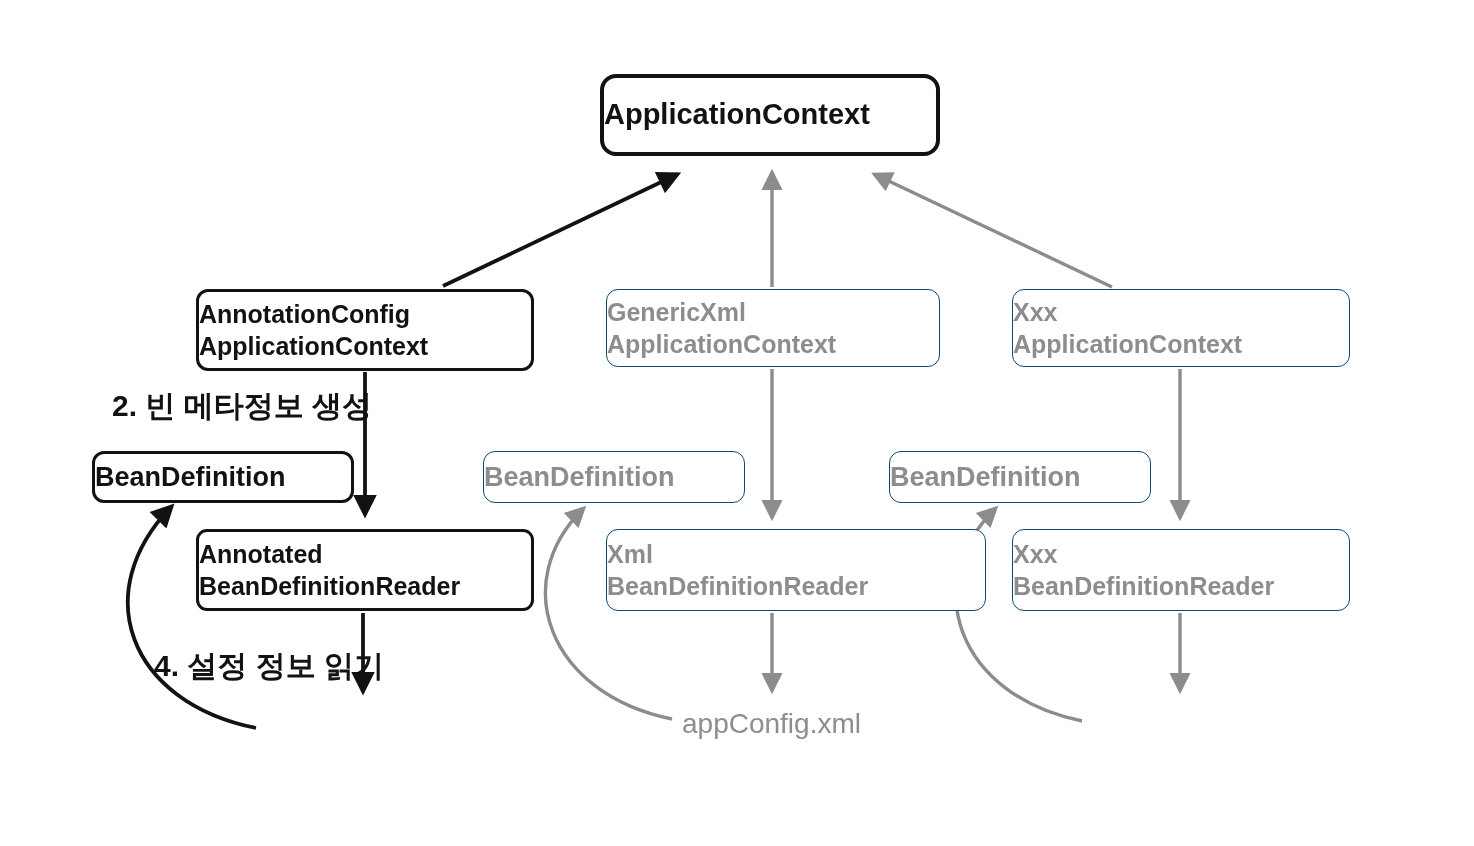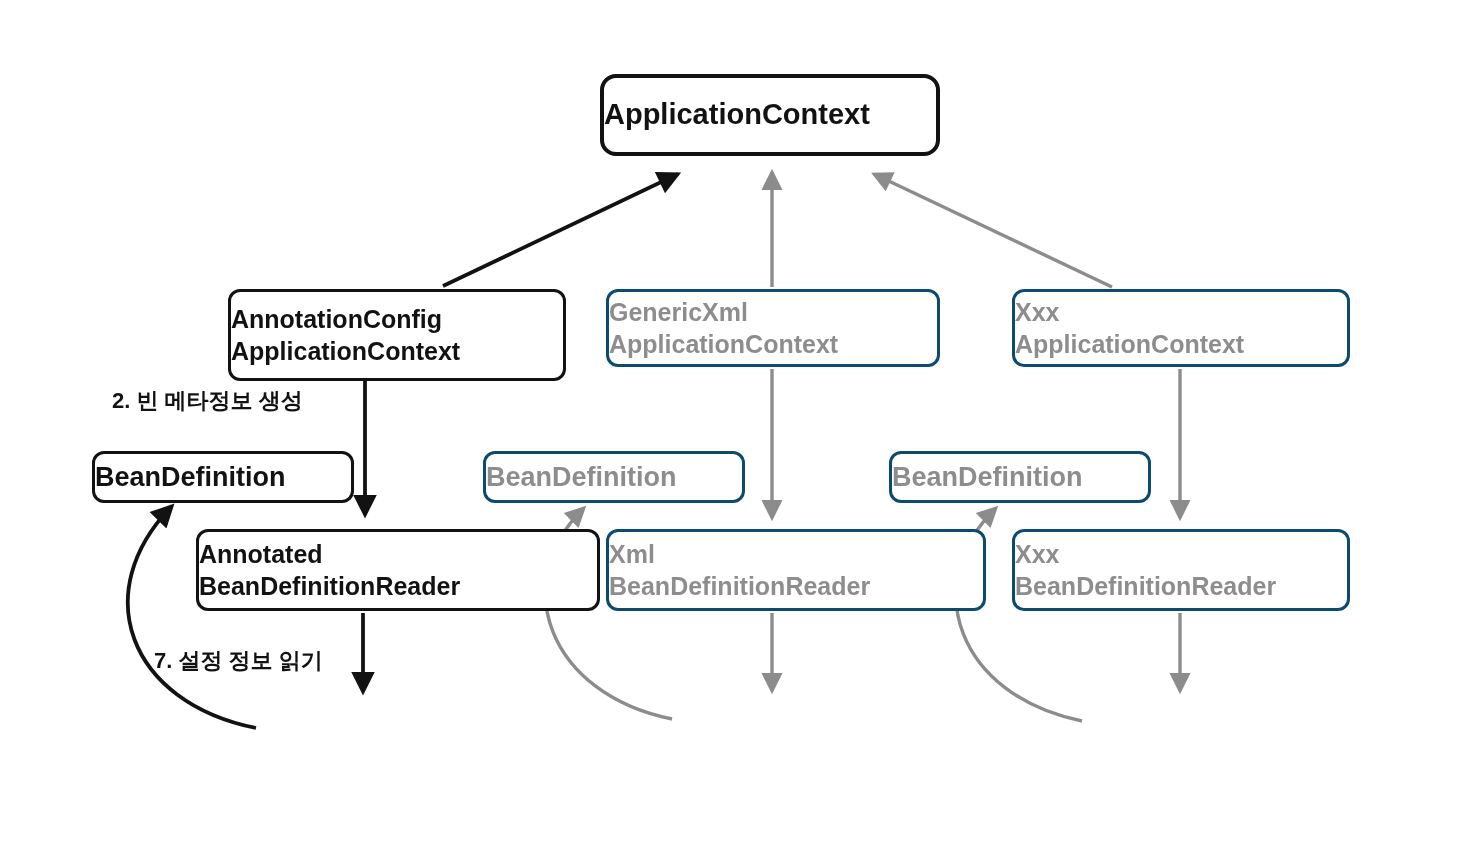--- a/index.html
+++ b/index.html
@@ -23,32 +23,32 @@
     align-items: flex-start;
     justify-content: center;
     background: #ffffff;
     text-align: center;
     font-weight: bold;
     line-height: 1.28;
     box-sizing: border-box;
   }
   .node.active  { border: 4px solid #121212; color: #121212; }
   .node.active.thin { border-width: 3.5px; }
-  .node.inactive { border: 3px solid #0c4a6e; color: #8d8d8d; }
+  .node.inactive { border: 1px solid #0c4a6e; color: #8d8d8d; }
   .r14 { border-radius: 16px; }
   .r12 { border-radius: 12px; }
   .f29 { font-size: 29px; }
   .f25 { font-size: 25px; }
   .f27 { font-size: 27px; margin-top: 15px; }
   .lbl {
     position: absolute;
     white-space: nowrap;
   }
   .step {
-    font-size: 22px;
+    font-size: 30px;
     font-weight: bold;
     color: #121212;
   }
   .file-black { font-size: 29px; color: #1a1a1a; }
   .file-gray  { font-size: 28px; color: #8d8d8d; }
 </style>
 </head>
 <body>
 
 <div id="stage">
@@ -75,21 +75,21 @@
     <path d="M 672 719 C 548 694 508 582 584 508" stroke="#8c8c8c" stroke-width="3.4" fill="none" marker-end="url(#ah-gray)"></path>
     <path d="M 1180 369 L 1180 518" stroke="#8c8c8c" stroke-width="3.4" fill="none" marker-end="url(#ah-gray)"></path>
     <path d="M 1180 613 L 1180 691" stroke="#8c8c8c" stroke-width="3.4" fill="none" marker-end="url(#ah-gray)"></path>
     <path d="M 1082 721 C 958 696 918 584 996 508" stroke="#8c8c8c" stroke-width="3.4" fill="none" marker-end="url(#ah-gray)"></path>
   </svg>
 
   <div class="node active r14 f29" style="left:600px; top:74px; width:340px; height:82px;">
     <span>ApplicationContext</span>
   </div>
 
-  <div class="node active thin r12 f25" style="left:196px; top:289px; width:338px; height:92px;margin-left:32px;">
+  <div class="node active thin r12 f25" style="left:196px; top:289px; width:338px; height:82px;">
     <span>AnnotationConfig</span>
     <span>ApplicationContext</span>
   </div>
 
   <div class="node inactive r12 f25" style="left:606px; top:289px; width:334px; height:78px;">
     <span>GenericXml</span>
     <span>ApplicationContext</span>
   </div>
 
   <div class="node inactive r12 f25" style="left:1012px; top:289px; width:338px; height:78px;">
@@ -104,33 +104,34 @@
   </div>
 
   <div class="node inactive r12 f27" style="left:483px; top:436px; width:262px; height:52px;">
     <span>BeanDefinition</span>
   </div>
 
   <div class="node inactive r12 f27" style="left:889px; top:436px; width:262px; height:52px;">
     <span>BeanDefinition</span>
   </div>
 
-  <div class="node active thin r12 f25" style="left:196px; top:529px; width:404px; height:82px;">
+  <div class="node active thin r12 f25" style="left:196px; top:529px; width:338px; height:82px;border-radius:11px;">
     <span>Annotated</span>
     <span>BeanDefinitionReader</span>
   </div>
 
   <div class="node inactive r12 f25" style="left:606px; top:529px; width:380px; height:82px;">
     <span>Xml</span>
     <span>BeanDefinitionReader</span>
   </div>
 
   <div class="node inactive r12 f25" style="left:1012px; top:529px; width:338px; height:82px;">
     <span>Xxx</span>
     <span>BeanDefinitionReader</span>
   </div>
 
-  <div class="lbl step" style="left:154px; top:646px;">7. 설정 정보 읽기</div>
+  <div class="lbl step" style="left:154px; top:646px;">4. 설정 정보 읽기</div>
 
 
+  <div class="lbl file-gray" style="left:682px; top:708px;">appConfig.xml</div>
 
 
 </div>
 
 </body></html>

